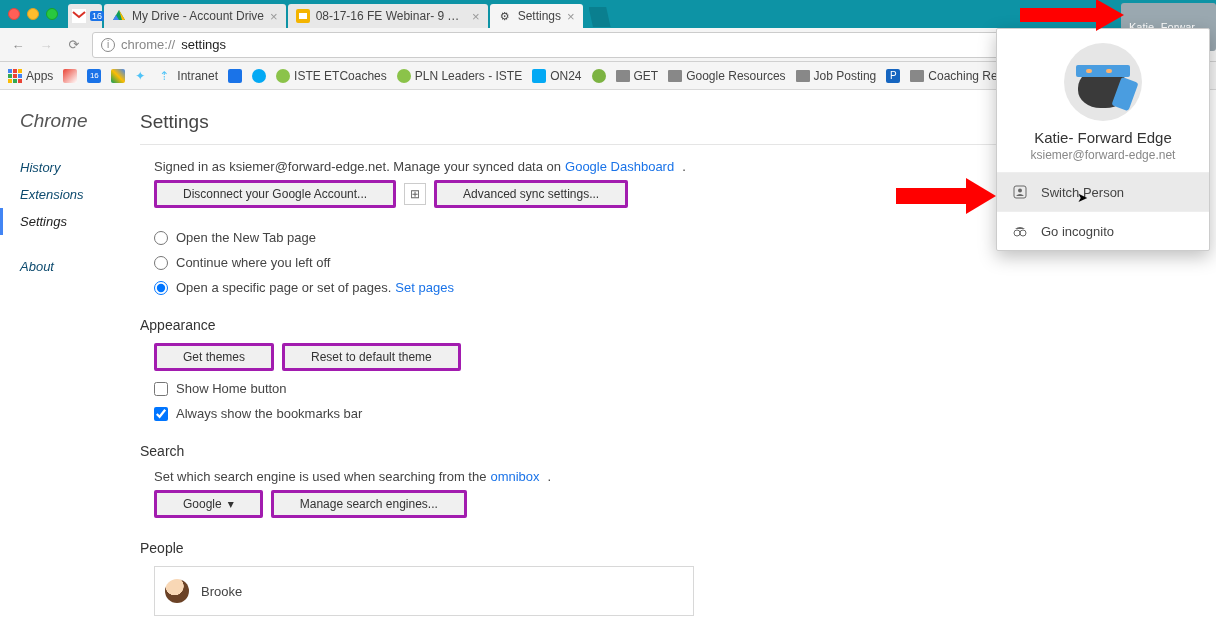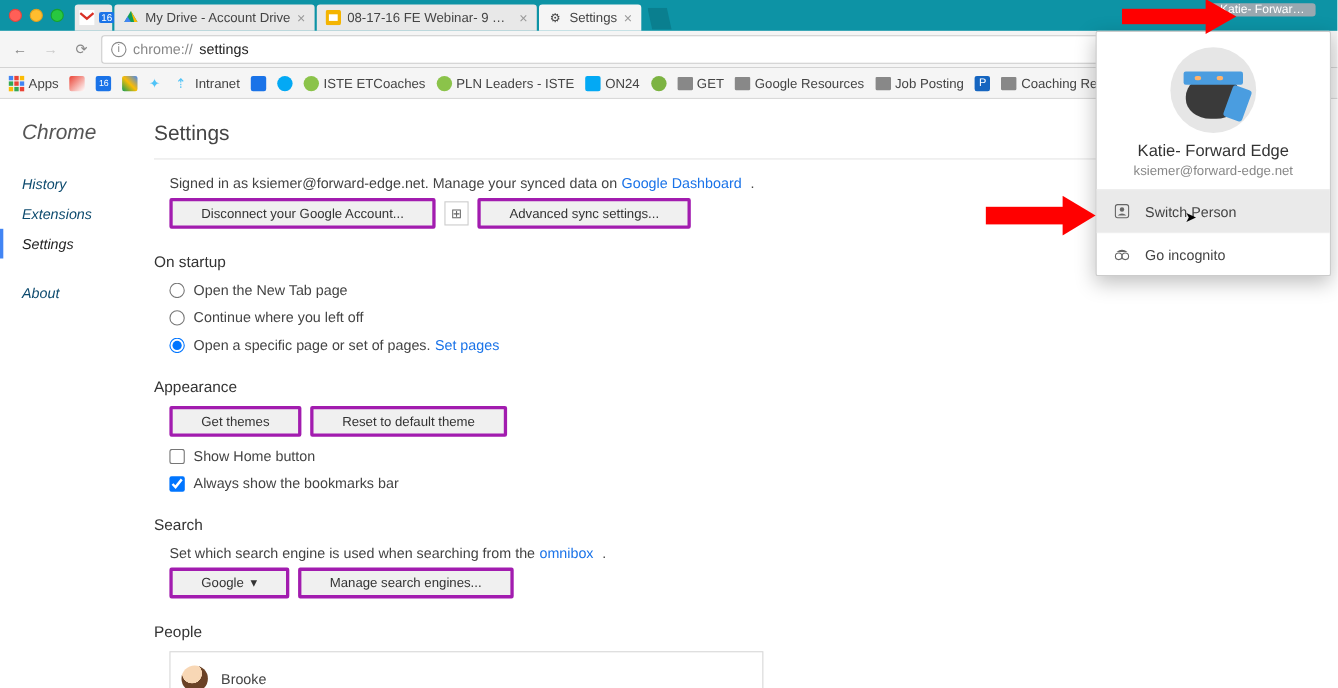--- a/index.html
+++ b/index.html
@@ -10,21 +10,21 @@
   .tl { width:12px; height:12px; border-radius:50%; }
   .tl.red{background:#ff5f57;border:1px solid #e04640;}
   .tl.yel{background:#ffbd2e;border:1px solid #dea023;}
   .tl.grn{background:#28c840;border:1px solid #18a12c;}
   .tab { height:24px; background:#e8e8e8; color:#444; display:flex; align-items:center; padding:0 8px; font-size:12px; border-radius:3px 3px 0 0; margin-top:4px; margin-right:2px; max-width:200px; gap:6px;}
   .tab.active{background:#f5f5f5;}
   .tab .fav{width:14px;height:14px;display:inline-flex;align-items:center;justify-content:center;font-size:11px;}
   .tab .ttl{white-space:nowrap;overflow:hidden;text-overflow:ellipsis;flex:1;}
   .tab .x{color:#999;font-size:13px;cursor:pointer;}
   .newtab{width:22px;height:20px;background:#0a7f8f;margin-top:6px;margin-left:4px;clip-path:polygon(0 0,80% 0,100% 100%,20% 100%);}
-  .profile-badge{position:absolute;right:20px;top:3px;background:#9aa8b0;color:#fff;font-size:11px;padding:0 8px;border-radius:3px;white-space:nowrap;max-width:95px;overflow:hidden;text-overflow:ellipsis;}
+  .profile-badge{position:absolute;right:0;top:3px;background:#9aa8b0;color:#fff;font-size:11px;padding:18px 8px;border-radius:3px;white-space:nowrap;max-width:95px;overflow:hidden;text-overflow:ellipsis;}
   
   .toolbar{height:34px;background:#f5f5f5;border-bottom:1px solid #d0d0d0;display:flex;align-items:center;padding:0 8px;gap:8px;}
   .navbtn{width:20px;height:20px;color:#888;display:flex;align-items:center;justify-content:center;cursor:pointer;}
   .omni{flex:1;height:26px;background:#fff;border:1px solid #ccc;border-radius:3px;display:flex;align-items:center;padding:0 8px;gap:6px;color:#555;font-size:13px;}
   .omni .info{width:14px;height:14px;border:1px solid #888;border-radius:50%;display:flex;align-items:center;justify-content:center;font-size:10px;color:#888;}
   .omni .star{color:#aaa;margin-left:auto;}
   .exticons{display:flex;gap:6px;align-items:center;}
   .ext{width:18px;height:18px;border-radius:2px;}
   
   .bmbar{height:28px;background:#f5f5f5;border-bottom:1px solid #d9d9d9;display:flex;align-items:center;padding:0 8px;gap:10px;font-size:12px;color:#444;overflow:hidden;white-space:nowrap;}
@@ -253,21 +253,20 @@
         </div>
         <div class="row">
           <button class="btn">Disconnect your Google Account...</button>
           <div class="gridicon">⊞</div>
           <button class="btn">Advanced sync settings...</button>
         </div>
       </div>
     </div>
 
     <div class="section">
-      <h2>On startup</h2>
       <div class="indent">
         <div class="row">
             <input type="radio" class="radio" name="st" style="">
             <span>Open the New Tab page</span>
           </div>
         <div class="row">
             <input type="radio" class="radio" name="st" style="">
             <span>Continue where you left off</span>
           </div>
         <div class="row">

